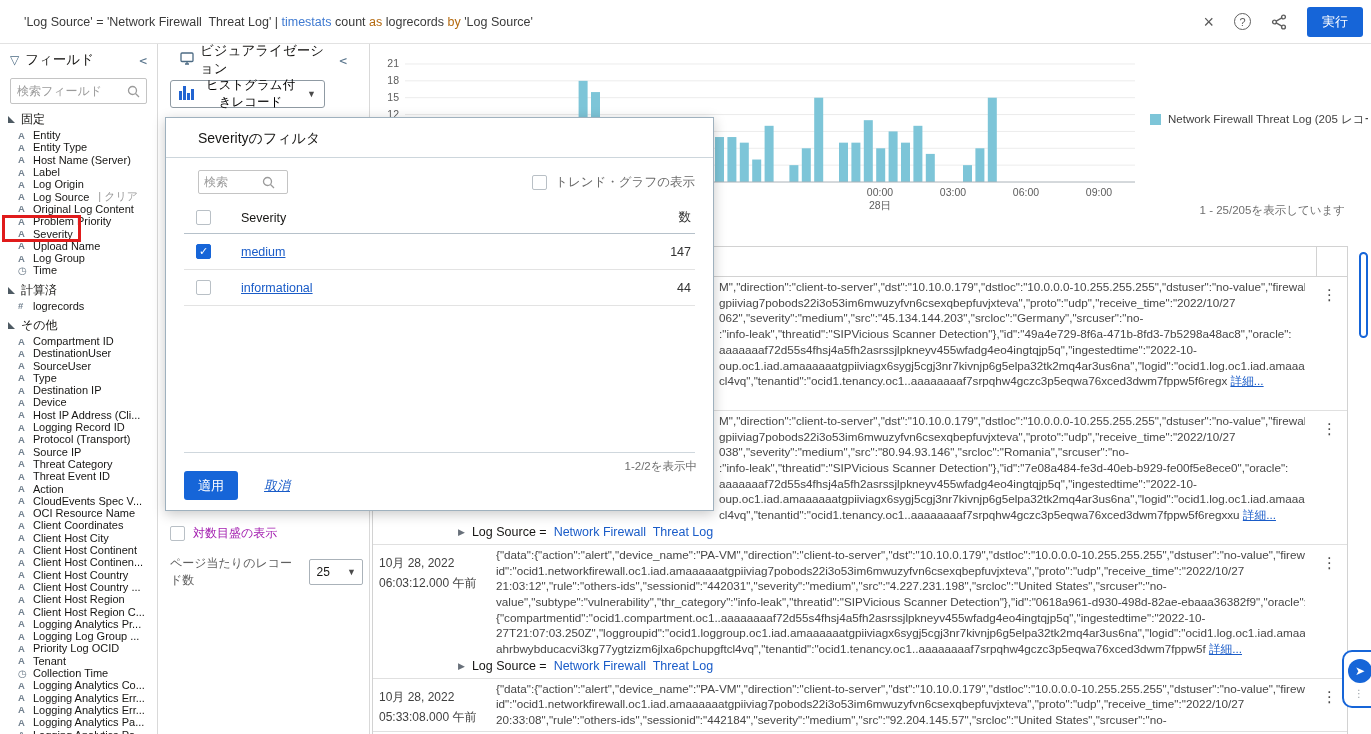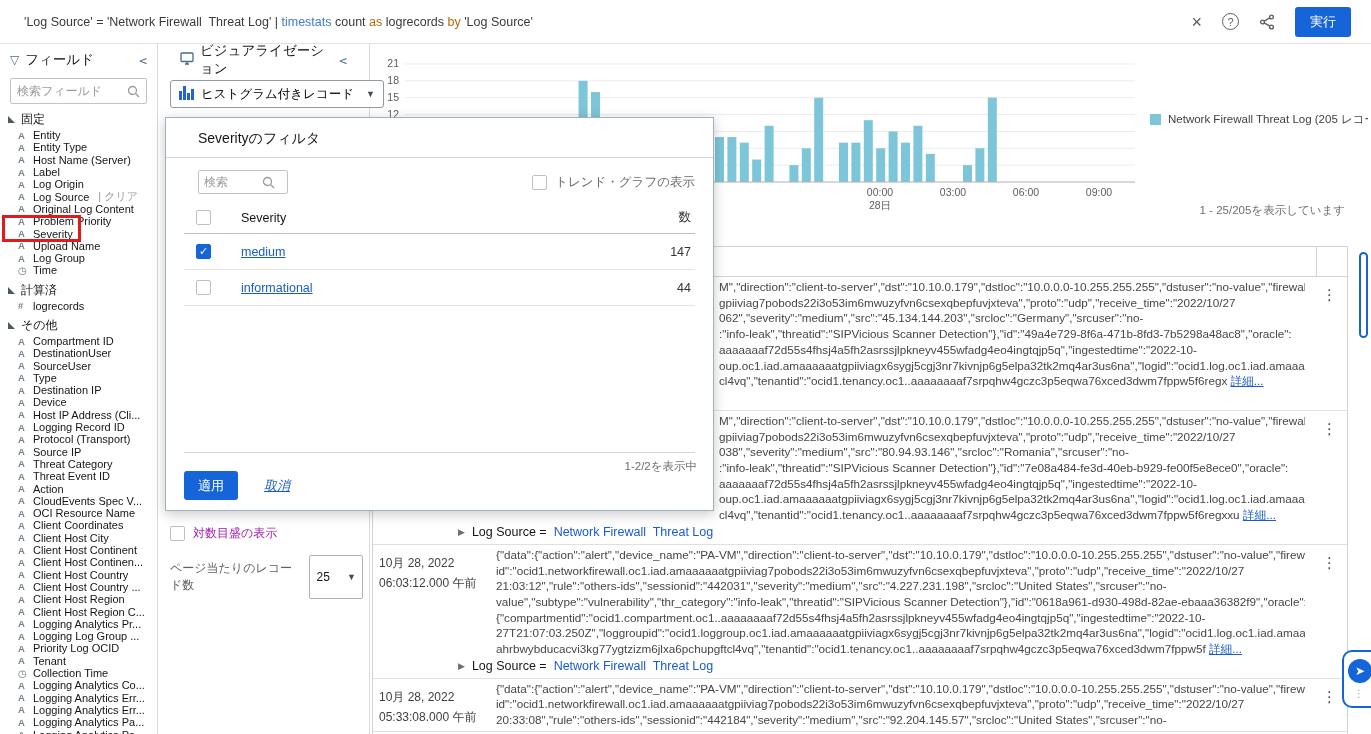--- a/index.html
+++ b/index.html
@@ -1,21 +1,21 @@
 <!DOCTYPE html>
 <html><head>
 <meta charset="utf-8">
 <style>
   * { margin:0; padding:0; box-sizing:border-box; }
   html,body { width:1371px; height:734px; overflow:hidden; background:#fff;
     font-family:"Liberation Sans","DejaVu Sans",sans-serif; color:#161513; font-size:12px; }
   body { position:relative; }
 
   
-  .topbar { height:44px; display:flex; align-items:center; padding:0 20px 0 24px;
+  .topbar { height:44px; display:flex; align-items:center; padding:0 8px 0 24px;
     border-bottom:1px solid #e2e2e2; background:#fff; }
   .query { flex:1; font-size:12.5px; white-space:pre; color:#3a3a3a; }
   .query .kw { color:#3f7ad1; }
   .query .op { color:#b4690e; }
   .topbar-actions { display:flex; align-items:center; gap:20px; }
   .icon-close { font-size:18px; color:#5b5b5b; cursor:pointer; line-height:1; }
   .icon-help { width:17px; height:17px; border:1.4px solid #5f5f5f; border-radius:50%;
     display:flex; align-items:center; justify-content:center; font-size:11px; color:#5f5f5f; }
   .icon-share svg { display:block; }
   .run-btn { background:#1665d8; color:#fff; border:none; height:30px; padding:0 15px;
@@ -43,30 +43,30 @@
   .f-list li { display:flex; align-items:center; gap:6px; padding-left:18px; height:12.3px;
     font-size:11px; white-space:nowrap; cursor:pointer; }
   .fi { color:#72818f; font-weight:bold; font-size:9.5px; width:9px; flex:none; }
   .fi.clock { font-weight:normal; font-size:10px; }
   .f-suffix { color:#9a9a9a; white-space:pre; }
   .red-box { position:absolute; left:2px; top:171px; width:79px; height:27px;
     border:3px solid #e01b1b; z-index:6; pointer-events:none; }
 
   
   .viz-panel { width:212px; border-right:1px solid #d9d9d9; padding:4px 12px 0; position:relative; flex:none; }
-  .viz-select { margin-top:8px; width:214px; height:28px; border:1px solid #8f9aa3; border-radius:3px;
+  .viz-select { margin-top:8px; width:155px; height:28px; border:1px solid #8f9aa3; border-radius:3px;
     background:#fff; display:flex; align-items:center; gap:7px; padding:0 8px; font-size:12.5px; cursor:pointer; }
   .viz-select .caret { margin-left:auto; font-size:9px; color:#4a4a4a; }
   .viz-options { position:absolute; left:12px; right:6px; top:481px; }
   .cb { width:15px; height:15px; border:1px solid #b9c0c6; border-radius:2px; background:#fff;
     flex:none; display:flex; align-items:center; justify-content:center; font-size:11px; color:#fff; }
   .cb.checked { background:#1665d8; border-color:#1665d8; }
   .opt-row { display:flex; align-items:center; gap:8px; color:#a21caf; font-size:12px; margin-bottom:13px; }
   .pp-row { display:flex; align-items:center; gap:8px; color:#5f5f5f; font-size:12px; }
-  .pp-select { border:1px solid #aab2b9; border-radius:2px; height:44px; width:58px; display:flex;
+  .pp-select { border:1px solid #aab2b9; border-radius:2px; height:26px; width:58px; display:flex;
     align-items:center; padding:0 6px; color:#161513; cursor:pointer; }
   .pp-select .caret { margin-left:auto; font-size:9px; color:#4a4a4a; }
 
   
   .main { flex:1; position:relative; overflow:hidden; }
   .legend { position:absolute; left:780px; top:68px; display:flex; align-items:center; gap:7px;
     font-size:11.5px; color:#3f3f3f; width:218px; white-space:nowrap; overflow:hidden; }
   .legend .sw { width:11px; height:11px; background:#7dc5d8; flex:none; }
   .records-count { position:absolute; top:159px; right:26px; font-size:11.5px; color:#6e6e6e; }
 

